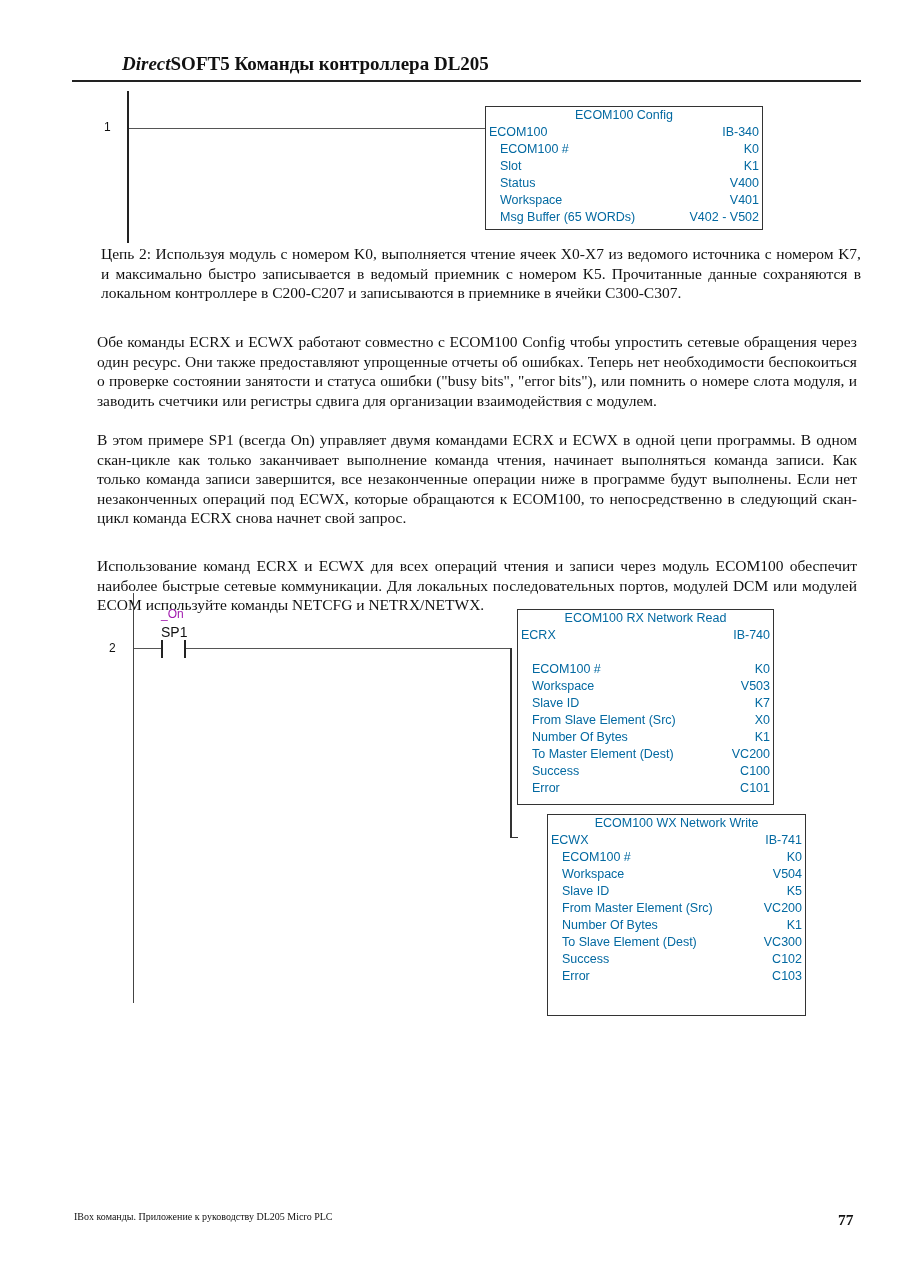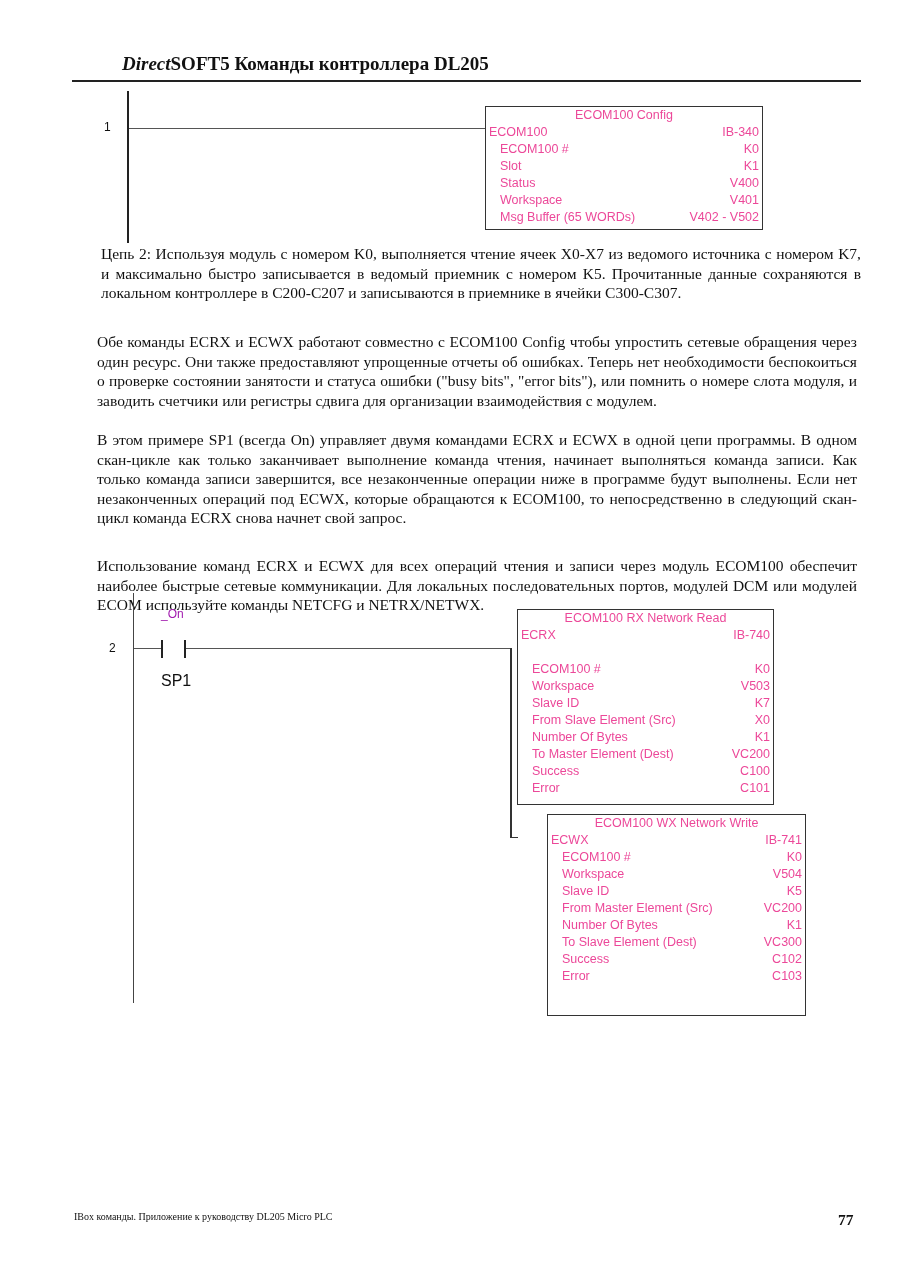--- a/index.html
+++ b/index.html
@@ -10,30 +10,30 @@
   .header-title { position: absolute; left: 74px; top: 53px; font-size: 19px; font-weight: bold; white-space: nowrap; margin-left: 48px; }
   .header-title i { font-style: italic; }
   .header-rule { position: absolute; left: 72px; top: 80px; width: 789px; height: 2px; background: #222; }
 
   .rail { position: absolute; width: 2px; background: #222; }
   .rail.thin { width: 1px; background: #444; }
   .hline { position: absolute; height: 1px; background: #555; }
   .vline { position: absolute; width: 1px; background: #333; }
   .rung-num { position: absolute; font-size: 12px; }
 
-  .ibox { position: absolute; border: 1px solid #333; background: #fff; font-size: 12.5px; color: #ec4899; box-sizing: border-box; }
+  .ibox { position: absolute; border: 1px solid #333; background: #fff; font-size: 12.5px; color: #0369a1; box-sizing: border-box; }
   .ibox .title { text-align: center; height: 17px; line-height: 17px; }
   .ibox .row { display: flex; justify-content: space-between; height: 17px; line-height: 17px; padding-right: 3px; text-align: right; }
   .ibox .row.main { padding-left: 3px; }
   .ibox .row.param { padding-left: 14px; }
   .ibox .spacer { height: 17px; }
 
   .para { position: absolute; left: 97px; width: 760px; font-size: 15.5px; line-height: 19.6px; text-align: justify; }
   .contact-label-on { position: absolute; font-size: 12px; color: #a21caf; }
-  .contact-label { position: absolute; font-size: 16px; margin-top: 48px; }
+  .contact-label { position: absolute; font-size: 14px; }
   .contact-bar { position: absolute; width: 2px; height: 18px; background: #222; }
 
   .footer-text { position: absolute; left: 74px; top: 1211px; font-size: 10px; white-space: nowrap; }
   .footer-page { position: absolute; left: 838px; top: 1211px; font-size: 15.5px; font-weight: bold; }
 </style>
 </head>
 <body>
 
 <div class="header-title serif"><i>Direct</i><span>SOFT5 Команды контроллера DL205</span></div>
 <div class="header-rule"></div>

